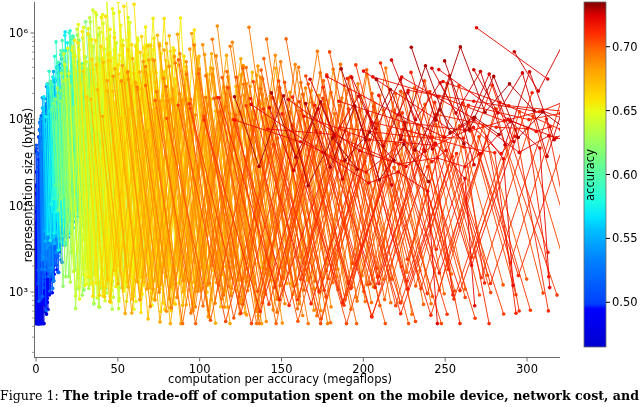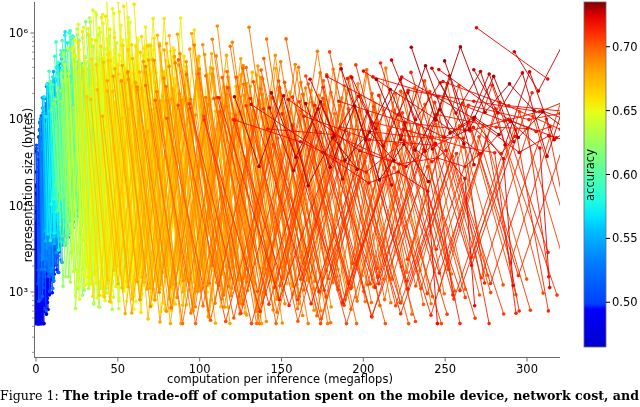--- a/index.html
+++ b/index.html
@@ -2703,20 +2703,20 @@
     </g>
   <g id="cbticklabels">
       <text x="612" y="306.2777777777778" font-size="11.5" fill="#000" font-family="&quot;DejaVu Sans&quot;,&quot;Liberation Sans&quot;,sans-serif">0.50</text>
       <text x="612" y="242.38888888888886" font-size="11.5" fill="#000" font-family="&quot;DejaVu Sans&quot;,&quot;Liberation Sans&quot;,sans-serif">0.55</text>
       <text x="612" y="178.50000000000003" font-size="11.5" fill="#000" font-family="&quot;DejaVu Sans&quot;,&quot;Liberation Sans&quot;,sans-serif">0.60</text>
       <text x="612" y="114.61111111111109" font-size="11.5" fill="#000" font-family="&quot;DejaVu Sans&quot;,&quot;Liberation Sans&quot;,sans-serif">0.65</text>
       <text x="612" y="50.722222222222285" font-size="11.5" fill="#000" font-family="&quot;DejaVu Sans&quot;,&quot;Liberation Sans&quot;,sans-serif">0.70</text>
     </g>
 </svg>
 
-<div class="axlabel" id="xlabel">computation per inference (megaflops)</div>
+<div class="axlabel" id="xlabel">computation per accuracy (megaflops)</div>
 <div class="axlabel" id="ylabel">representation size (bytes)</div>
 <div class="axlabel" id="cblabel">accuracy</div>
 
 <div id="caption">
   <span>Figure 1:</span>
   <b>The triple trade-off of computation spent on the mobile device, network cost, and task</b>
 </div>
 
 </body></html>

